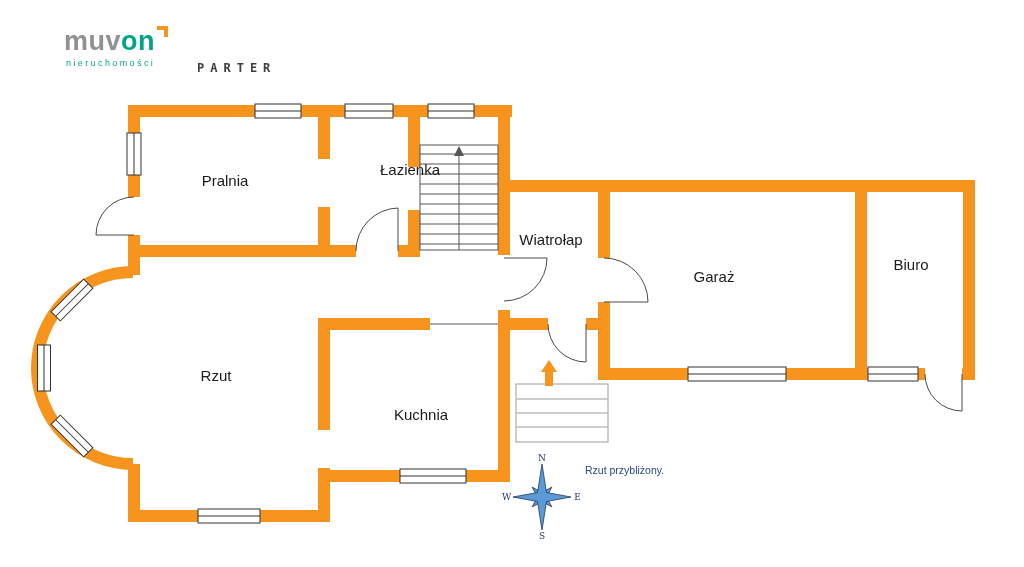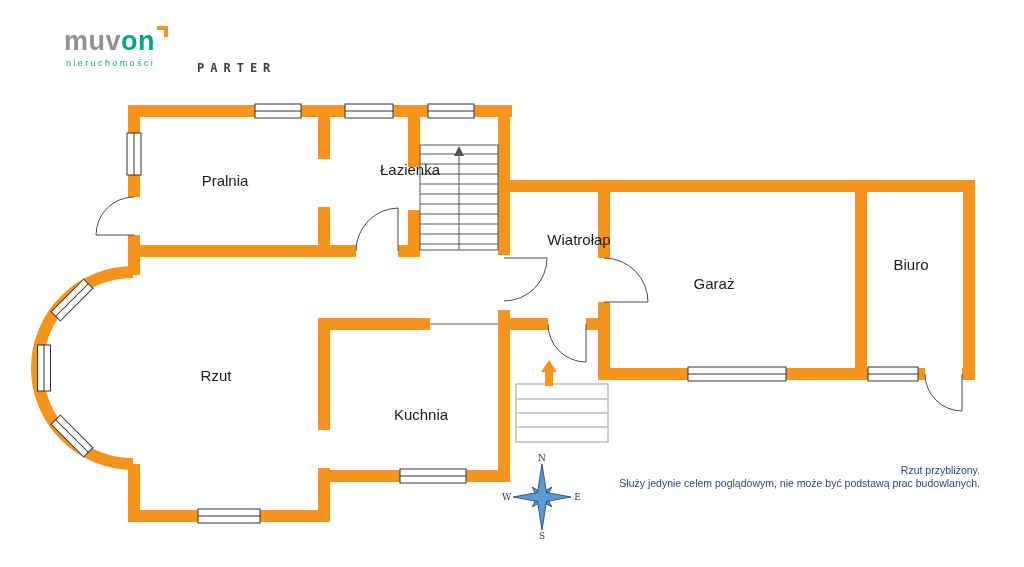--- a/index.html
+++ b/index.html
@@ -8,21 +8,21 @@
   .room-label{position:absolute;transform:translate(-50%,-50%);font-size:15px;color:#1b1b1b;white-space:nowrap;}
   .plan-title{position:absolute;left:197px;top:61px;font-family:"DejaVu Sans Mono",monospace;
               font-size:12px;font-weight:bold;letter-spacing:6px;color:#3e3e3e;}
   .logo{position:absolute;left:64px;top:28px;line-height:1;}
   .logo-main{font-size:27px;font-weight:bold;letter-spacing:0.5px;}
   .logo-muv{color:#8F9193;}
   .logo-on{color:#00A38A;}
   .logo-arrow{display:inline-block;width:7px;height:7px;border-top:4px solid #F7941E;
               border-right:4px solid #F7941E;transform:translateY(-13px);margin-left:2px;}
   .logo-sub{margin-top:4px;font-size:9px;letter-spacing:2.4px;color:#12A38D;padding-left:2px;}
-  .disclaimer{position:absolute;left:585px;top:464px;width:395px;text-align:right;
+  .disclaimer{position:absolute;left:585px;top:464px;width:395px;text-align:left;
               font-size:10.5px;line-height:13px;color:#2B4490;}
   .compass-letter{font-family:"DejaVu Serif",serif;font-size:9px;fill:#1F3864;}
 </style>
 </head>
 <body>
 
 <div class="canvas">
 
   <div class="logo">
     <span class="logo-main"><span class="logo-muv">muv</span><span class="logo-on">on</span><span class="logo-arrow"></span></span>
@@ -172,24 +172,23 @@
       <path d="M 0 -33 L 4.5 -4.5 L 29 0 L 4.5 4.5 L 0 33 L -4.5 4.5 L -29 0 L -4.5 -4.5 Z" fill="#5B9BD5" stroke="#1F3864" stroke-width="0.8"></path>
       <text x="0" y="-36.5" text-anchor="middle" class="compass-letter">N</text>
       <text x="35.5" y="3" text-anchor="middle" class="compass-letter">E</text>
       <text x="0" y="42" text-anchor="middle" class="compass-letter">S</text>
       <text x="-35.5" y="3" text-anchor="middle" class="compass-letter">W</text>
     </g>
   </svg>
 
   <div class="room-label" style="left:225px;top:180px;">Pralnia</div>
   <div class="room-label" style="left:378px;top:169px;margin-left:32px;">Łazienka</div>
-  <div class="room-label" style="left:551px;top:239px;margin-left:28px;">Wiatrołap</div>
-  <div class="room-label" style="left:714px;top:283px;text-align:center;">Garaż</div>
+  <div class="room-label" style="left:551px;top:239px;">Wiatrołap</div>
+  <div class="room-label" style="left:714px;top:276px;text-align:center;">Garaż</div>
   <div class="room-label" style="left:911px;top:264px;">Biuro</div>
   <div class="room-label" style="left:216px;top:375px;">Rzut</div>
   <div class="room-label" style="left:421px;top:394px;margin-top:20px;">Kuchnia</div>
 
   <div class="disclaimer">
     <div>Rzut przybliżony.</div>
-    <div>Służy jedynie celem poglądowym, nie może być podstawą prac budowlanych.</div>
   </div>
 
 </div>
 
 </body></html>

